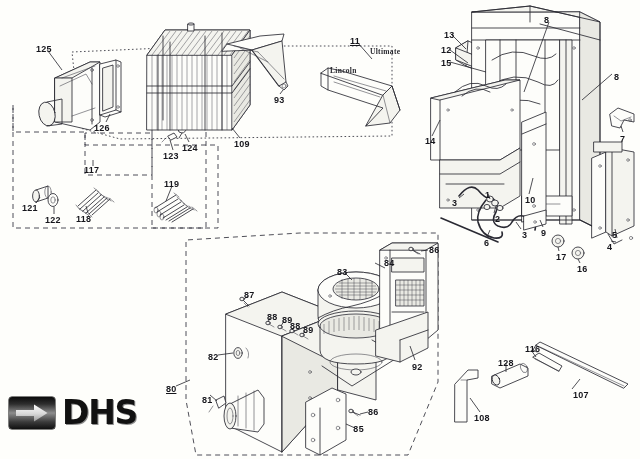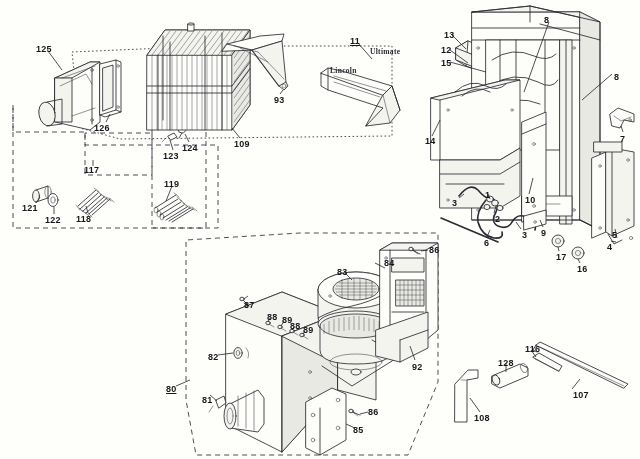--- a/index.html
+++ b/index.html
@@ -520,31 +520,46 @@
       <div class="lbl" style="left: 484px; top: 239px;">6</div>
       <div class="lbl" style="left: 541px; top: 229px;">9</div>
       <div class="lbl" style="left: 620px; top: 135px;">7</div>
       <div class="lbl" style="left: 612px; top: 231px;">5</div>
       <div class="lbl" style="left: 607px; top: 243px;">4</div>
       <div class="lbl" style="left: 556px; top: 253px;">17</div>
       <div class="lbl" style="left: 577px; top: 265px;">16</div>
       <div class="lbl" style="left: 166px; top: 385px; text-decoration: underline;">80</div>
       <div class="lbl" style="left: 202px; top: 396px;">81</div>
       <div class="lbl" style="left: 208px; top: 353px;">82</div>
-      <div class="lbl" style="left: 244px; top: 301px; text-align: center;">87</div>
+      <div class="lbl" style="left: 244px; top: 291px; text-align: center;">87</div>
       <div class="lbl" style="left: 267px; top: 313px;">88</div>
       <div class="lbl" style="left: 282px; top: 316px;">89</div>
       <div class="lbl" style="left: 290px; top: 322px;">88</div>
       <div class="lbl" style="left: 303px; top: 326px;">89</div>
       <div class="lbl" style="left: 337px; top: 268px;">83</div>
       <div class="lbl" style="left: 365px; top: 259px; padding-left: 19px;">84</div>
       <div class="lbl" style="left: 429px; top: 246px;">86</div>
       <div class="lbl" style="left: 368px; top: 408px;">86</div>
-      <div class="lbl" style="left: 353px; top: 426px;">85</div>
+      <div class="lbl" style="left: 353px; top: 426px; font-family: Liberation Mono, monospace;">85</div>
       <div class="lbl" style="left: 412px; top: 363px;">92</div>
       <div class="lbl" style="left: 525px; top: 345px;">116</div>
       <div class="lbl" style="left: 498px; top: 359px;">128</div>
       <div class="lbl" style="left: 573px; top: 391px; text-align: right;">107</div>
       <div class="lbl" style="left: 474px; top: 414px;">108</div>
     </div>
 
+  <div id="logo">
+    <div class="mark">
+      <svg class="arw" viewBox="0 0 32 18">
+        <defs>
+          <linearGradient id="agrad" x1="0" y1="0" x2="0" y2="1">
+            <stop offset="0%" stop-color="#ffffff"></stop>
+            <stop offset="55%" stop-color="#d8d8d8"></stop>
+            <stop offset="100%" stop-color="#9a9a9a"></stop>
+          </linearGradient>
+        </defs>
+        <path d="M0 6 L18 6 L18 0.5 L31.5 9 L18 17.5 L18 12 L0 12 Z" fill="url(#agrad)"></path>
+      </svg>
+    </div>
+    <div class="wordmark">DHS</div>
+  </div>
 
 </div>
 
 </body></html>

